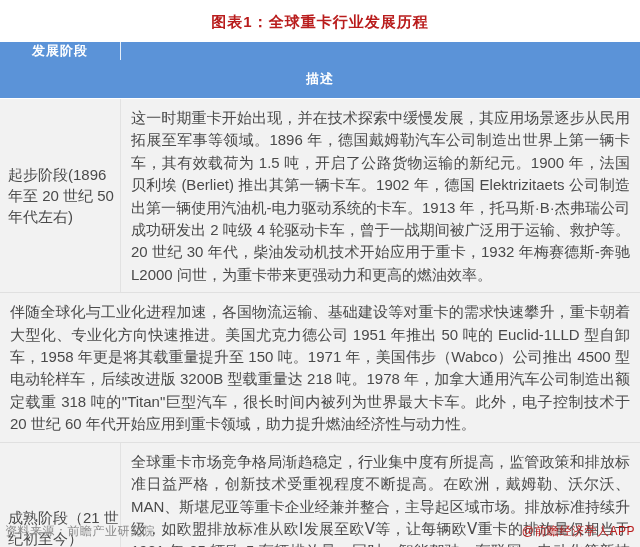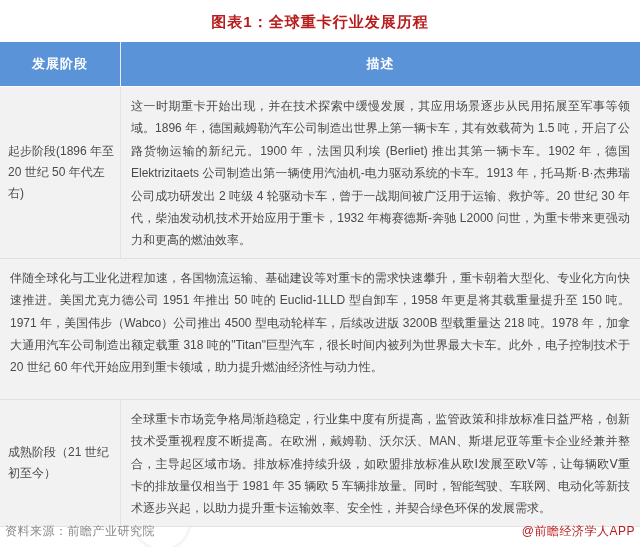--- a/index.html
+++ b/index.html
@@ -7,31 +7,31 @@
     width:640px;height:547px;position:relative;overflow:hidden;
     background:#ffffff;
     font-family:"Liberation Sans","DejaVu Sans",sans-serif;
     color:#4a4a4a;
   }
   .title{
     text-align:center;font-weight:bold;font-size:15px;color:#b91c1c;
     padding:13px 0 10px 0;letter-spacing:1px;
   }
   .table{width:640px;border-bottom:1px solid #e3e3e3;position:relative;z-index:2;}
-  .thead{display:flex;background:#5b93d8;height:44px;}
+  .thead{display:flex;background:#5b93d8;height:56px;flex-direction:column;}
   .th{
     display:flex;align-items:center;justify-content:center;
     color:#ffffff;font-weight:bold;font-size:13px;letter-spacing:1px;
   }
   .col-stage{width:121px;flex:none;box-sizing:border-box;}
   .col-desc{flex:1;box-sizing:border-box;}
   .th.col-stage{border-right:1px solid rgba(255,255,255,0.85);}
   .tr{display:flex;background:#f2f2f2;border-top:1px solid #ffffff;}
   .tr + .tr{border-top:1px solid #e0e0e0;}
-  .td{font-size:12px;color:#4a4a4a;}
+  .td{font-size:15px;color:#4a4a4a;}
   .td.col-stage{
     display:flex;align-items:center;
     padding:6px 0 6px 8px;line-height:21px;
     border-right:1px solid #e2e2e2;
   }
   .td.col-desc{
     padding:8px 10px 6px 10px;line-height:22.4px;text-align:justify;
   }
   .tr.r1 .td.col-desc{min-height:157px;box-sizing:border-box;}
   .tr.r2 .td.col-desc{min-height:140px;box-sizing:border-box;}

